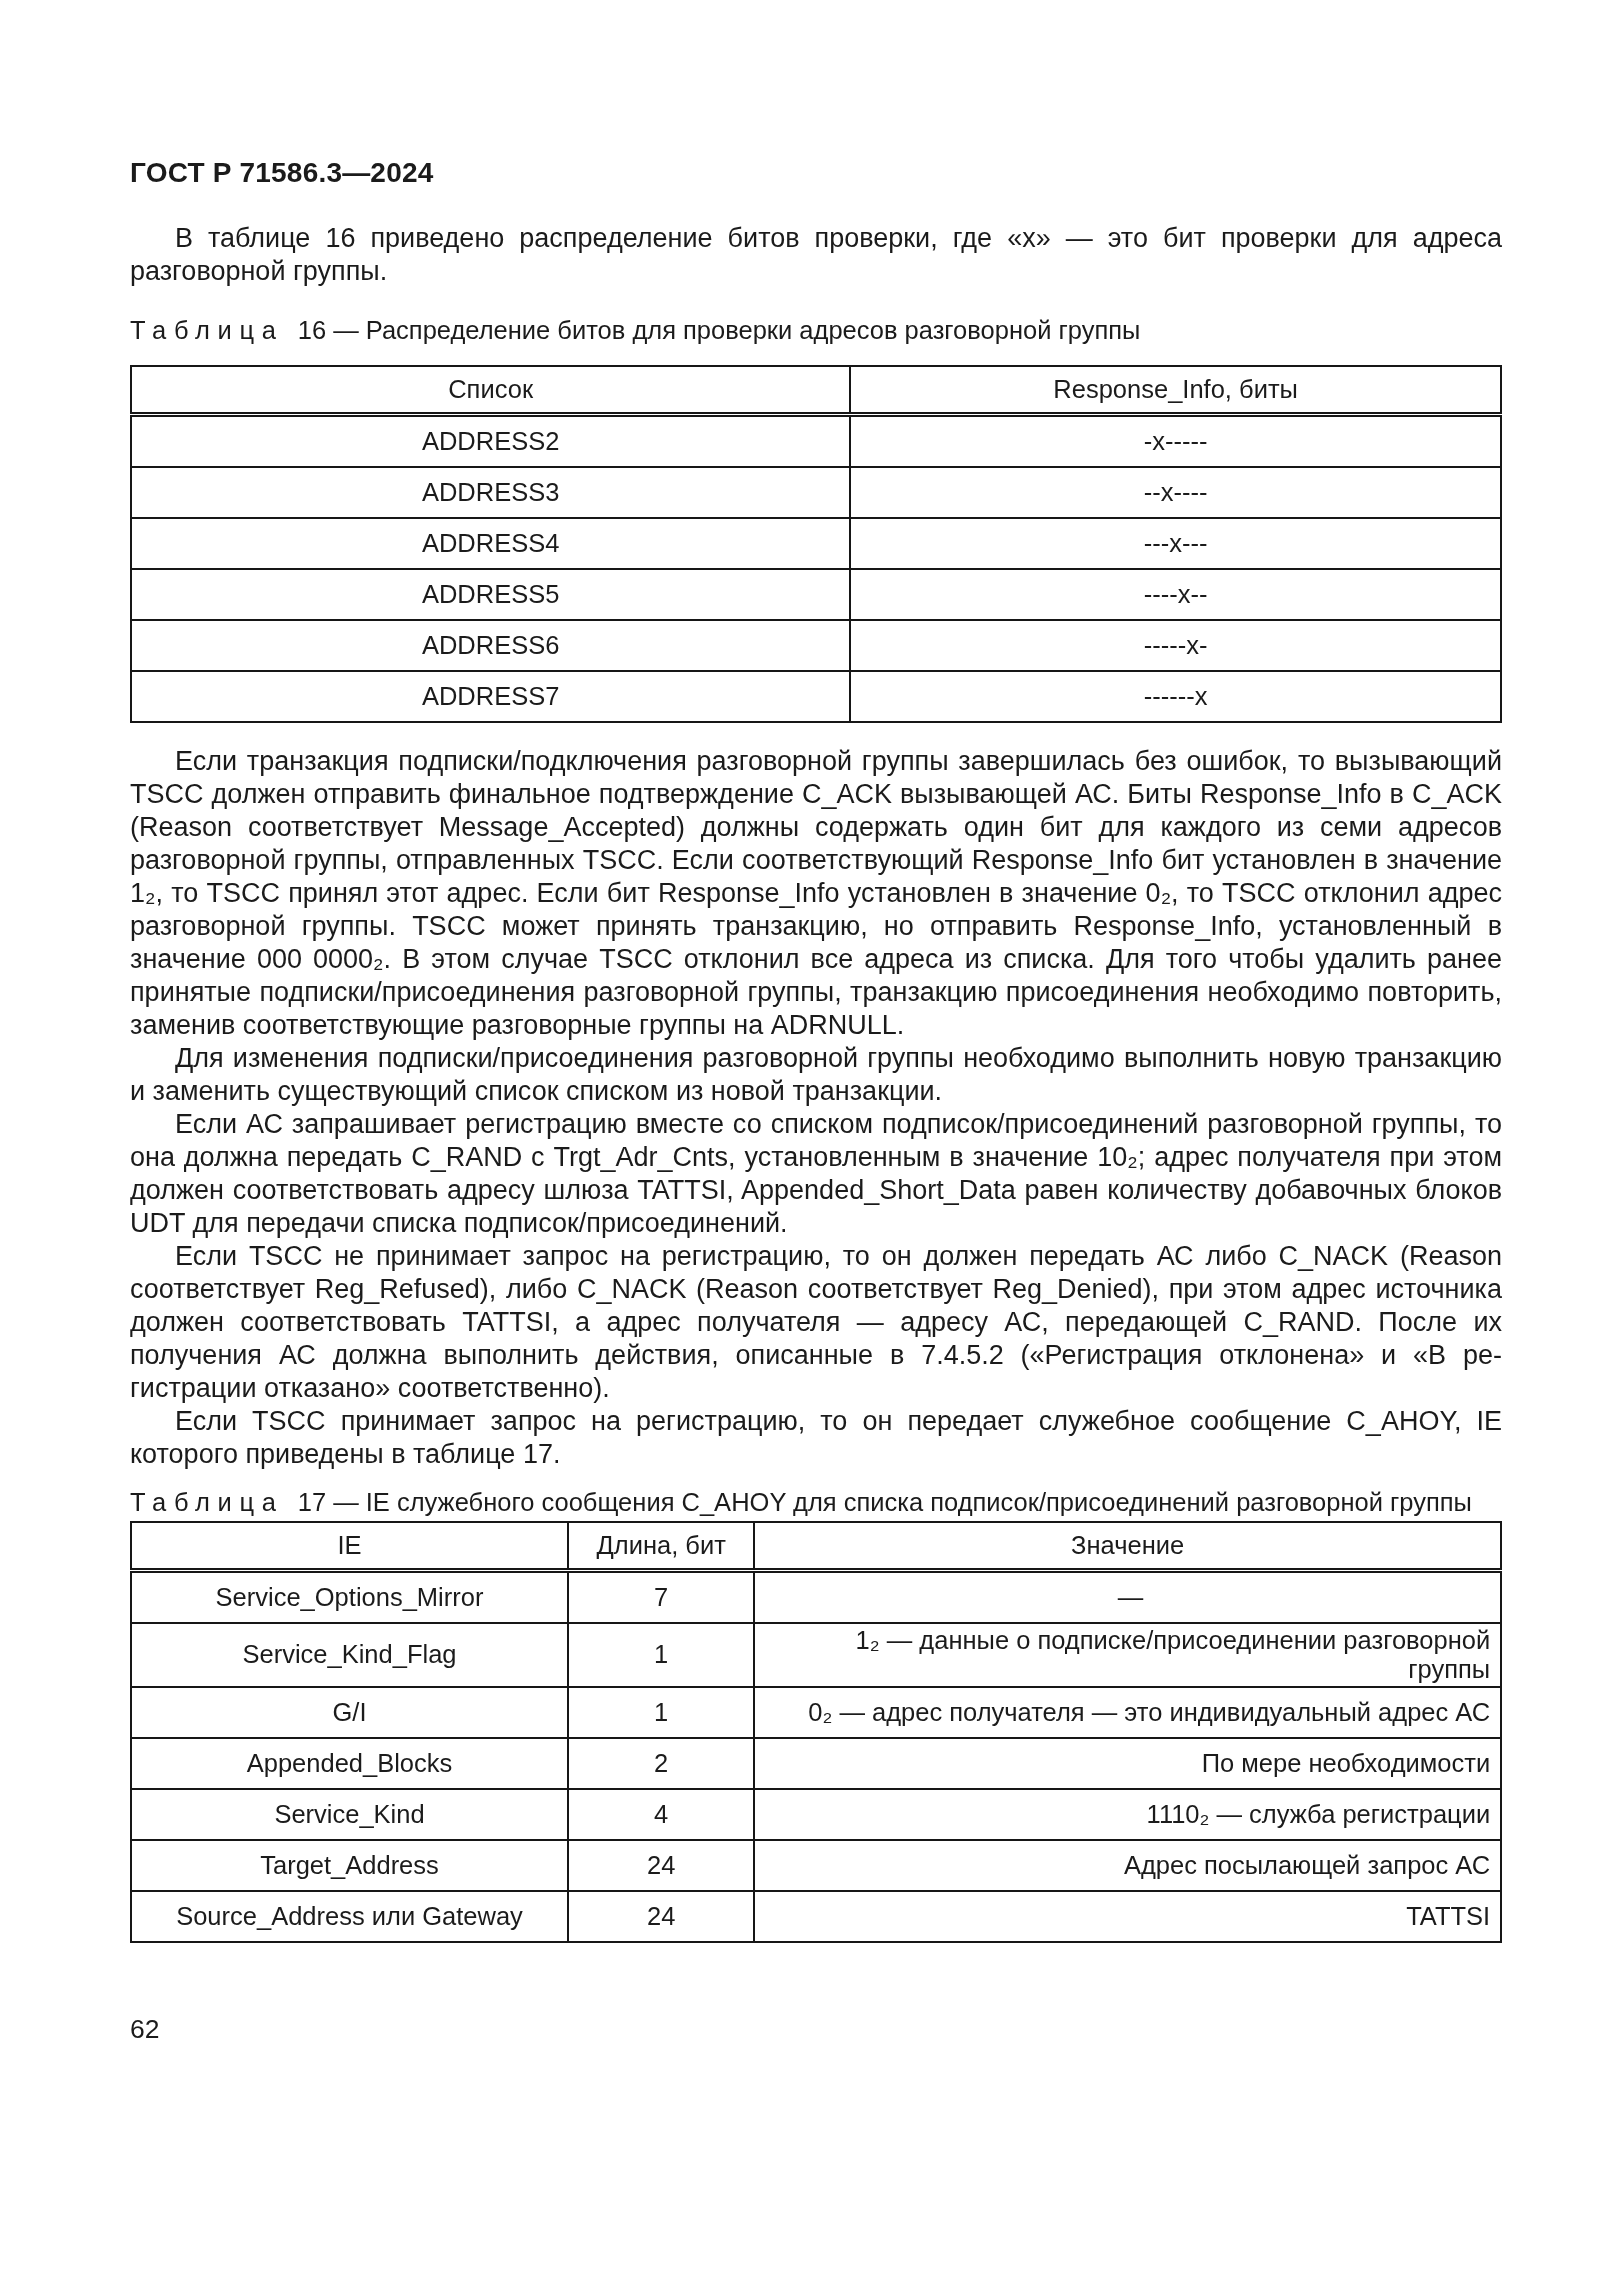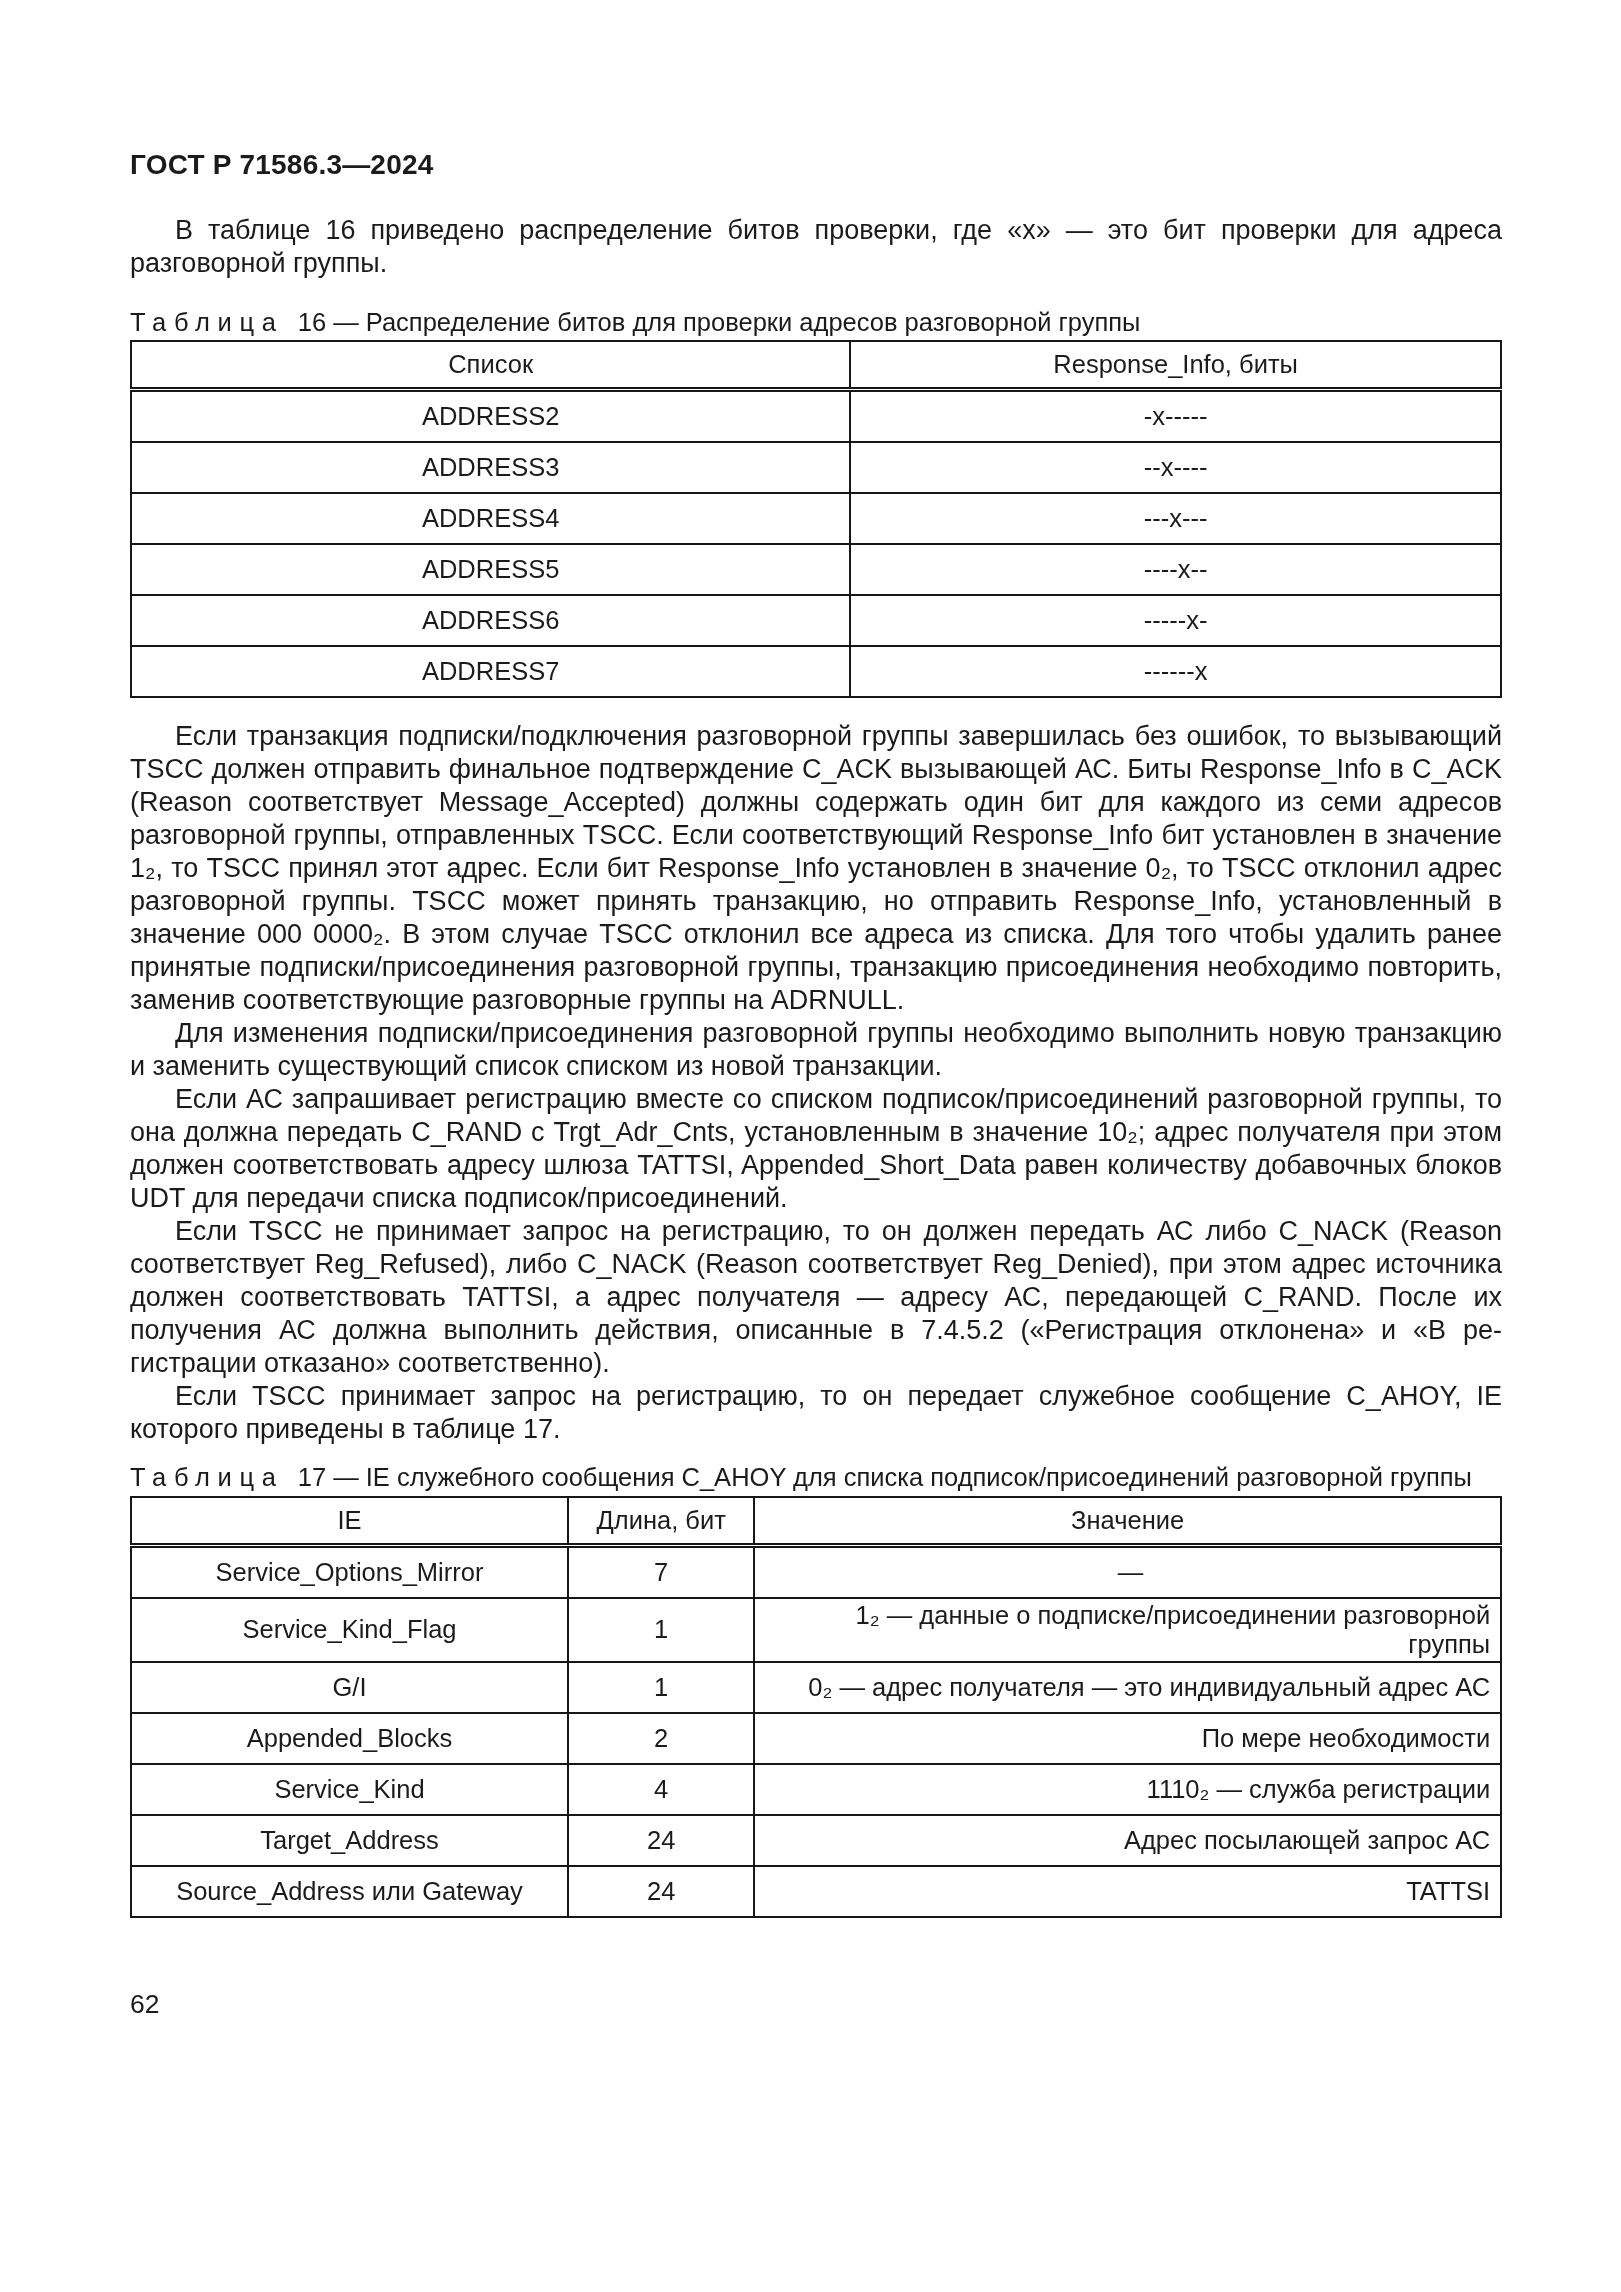--- a/index.html
+++ b/index.html
@@ -11,21 +11,21 @@
     width: 1621px;
     height: 2293px;
     position: relative;
     overflow: hidden;
     font-family: "Liberation Sans", "DejaVu Sans", sans-serif;
     color: #1b1b1b;
   }
   .content {
     position: absolute;
     left: 130px;
-    top: 0;
+    top: 8px;
     width: 1372px;
   }
   .std-code {
     margin: 149px 0 0 0;
     font-size: 28px;
     font-weight: bold;
     letter-spacing: 0.2px;
   }
   .para {
     margin: 0;
@@ -45,21 +45,21 @@
   }
   .tcaption .spaced { letter-spacing: 0.30em; }
   .tcaption16 { margin-top: 26.5px; }
   .tcaption17 { margin-top: 15.7px; }
   table {
     border-collapse: collapse;
     width: 100%;
     table-layout: fixed;
     border: 2.9px solid #161616;
   }
-  .t16 { margin-top: 2px; }
+  .t16 { margin-top: 19px; }
   .t17 { margin-top: 2.9px; padding-left: 17px; }
   th, td {
     border-left: 2px solid #161616;
     border-right: 2px solid #161616;
     border-top: 2.9px solid #161616;
     border-bottom: 2.9px solid #161616;
     font-size: 25.5px;
     font-weight: normal;
     text-align: center;
     vertical-align: middle;

